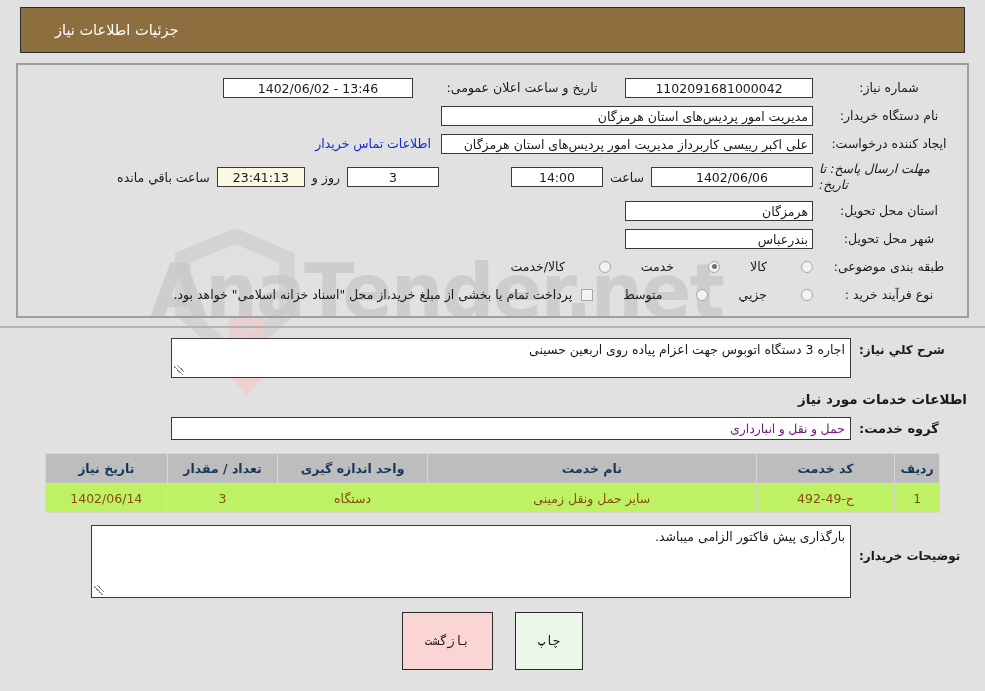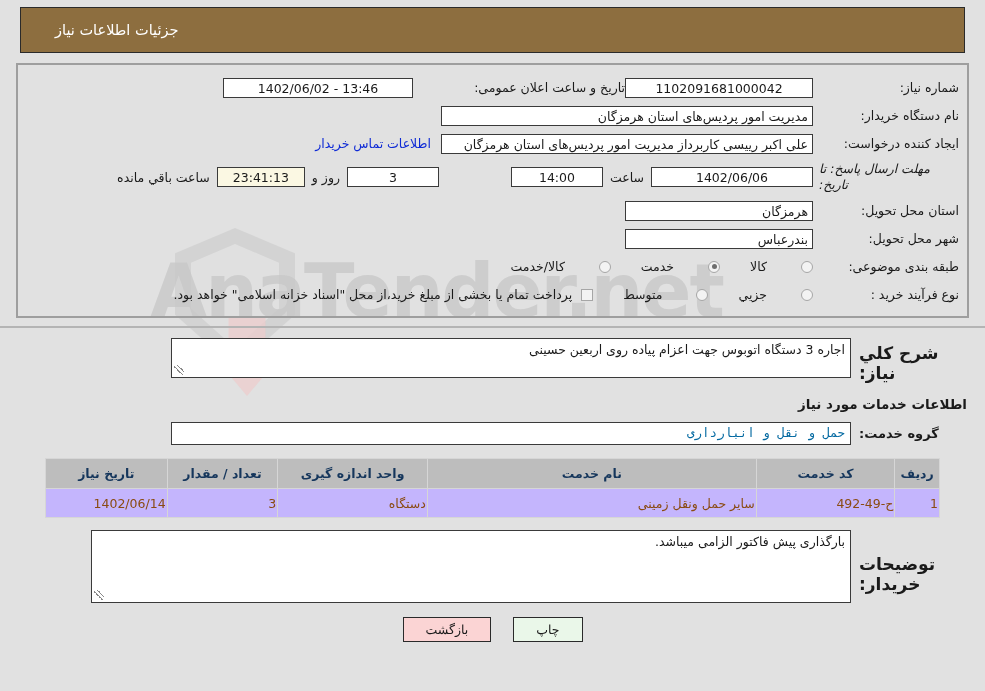--- a/index.html
+++ b/index.html
@@ -113,21 +113,21 @@
     display: flex;
     align-items: center;
     justify-content: flex-start;
     height: 25px;
     margin-bottom: 3px;
     white-space: nowrap;
   }
   .lbl {
     font-size: 12.5px;
     color: #1a1a1a;
-    text-align: right;
+    text-align: center;
     padding-left: 6px;
     box-sizing: border-box;
     flex: 0 0 auto;
   }
   .lbl-w { width: 146px; }
   .lbl-two-line {
     height: 34px;
     line-height: 16px;
     white-space: normal;
     display: flex;
@@ -252,21 +252,21 @@
     margin: 0 16px;
     padding-top: 10px;
   }
   .desc-row {
     display: flex;
     align-items: flex-start;
     justify-content: flex-start;
   }
   .desc-lbl {
     width: 118px;
-    font-size: 17px;
+    font-size: 12px;
     font-weight: bold;
     text-align: left;
     padding-left: 8px;
     padding-top: 5px;
     box-sizing: border-box;
     flex: 0 0 auto;
   }
   .textarea {
     border: 1px solid #3a3a3a;
     background: #ffffff;
@@ -318,23 +318,23 @@
   }
   .group-fld {
     width: 680px;
     border: 1px solid #3a3a3a;
     background: #ffffff;
     height: 23px;
     line-height: 22px;
     box-sizing: border-box;
     font-size: 12.5px;
     padding: 0 5px;
-    color: #0369a1;
+    color: #701a75;
     text-align: right;
-    font-family: Liberation Mono, monospace;
+    font-family: Liberation Sans, sans-serif;
   }
 
   
   .tbl-wrap {
     margin: 13px 0 0 0;
     padding: 0 5px;
   }
   table.items {
     width: 895px;
     margin: 0 auto;
@@ -347,46 +347,46 @@
     border: 1px solid #d6d6d6;
     color: #15365c;
     font-weight: bold;
     height: 27px;
     font-size: 12.5px;
     text-align: center;
   }
   table.items td {
     border: 1px solid #d6d6d6;
     height: 26px;
-    text-align: right;
+    text-align: center;
     color: #8a4b12;
     font-size: 12.5px;
-    background: #c4b5fd;
+    background: #bef264;
   }
   .col-radif { width: 42px; }
   .col-code  { width: 138px; }
   .col-name  { width: 335px; }
   .col-unit  { width: 150px; }
   .col-qty   { width: 110px; }
   .col-date  { width: 120px; }
 
   
   .btn-bar {
     margin-top: 14px;
     display: flex;
     justify-content: center;
     align-items: center;
     gap: 22px;
   }
   .btn {
     border: 1px solid #2a2a2a;
     font-size: 12.5px;
-    padding: 4px 22px;
+    padding: 20px 22px;
     cursor: pointer;
-    font-family: Liberation Sans, sans-serif;
+    font-family: Liberation Mono, monospace;
     color: #1a1a1a;
   }
   .btn-print { background: #eaf7e9; }
   .btn-back  { background: #fbd4d4; }
 </style>
 </head>
 <body>
 
 <div class="watermark">
   <div class="wm-shield"></div>

